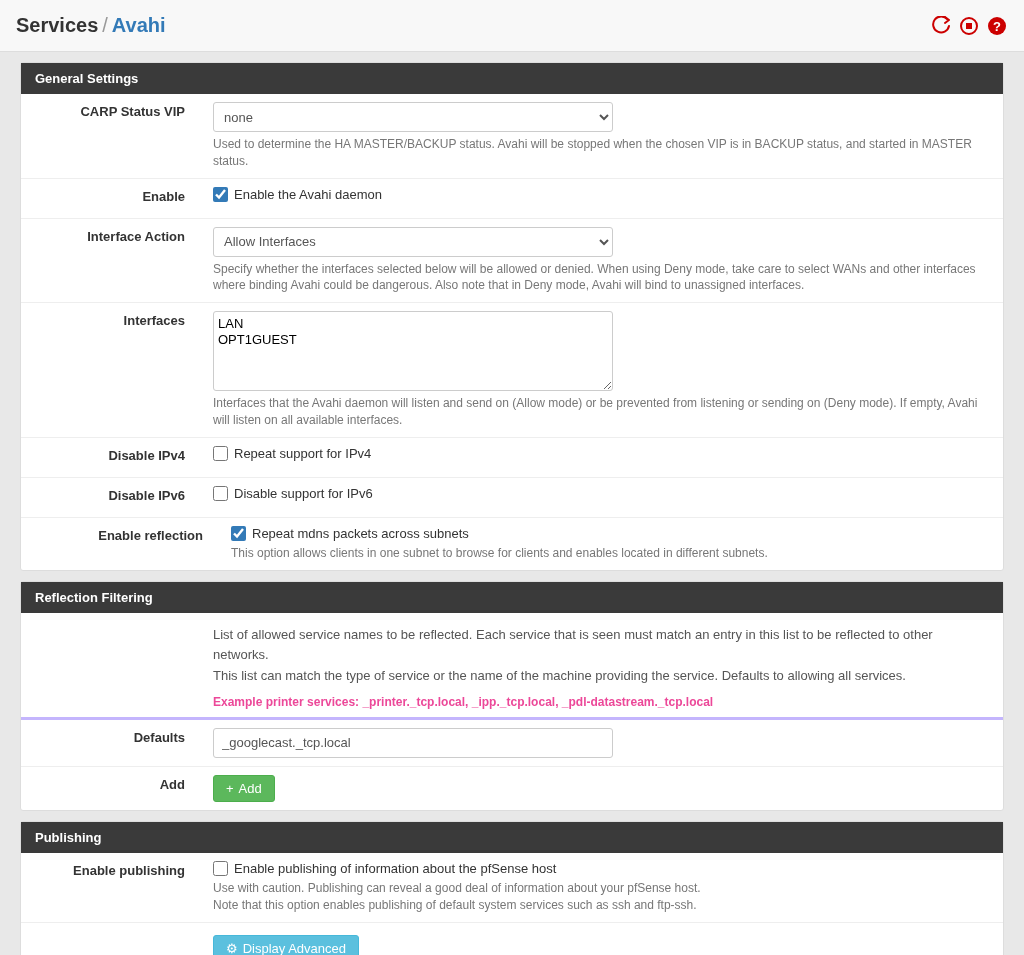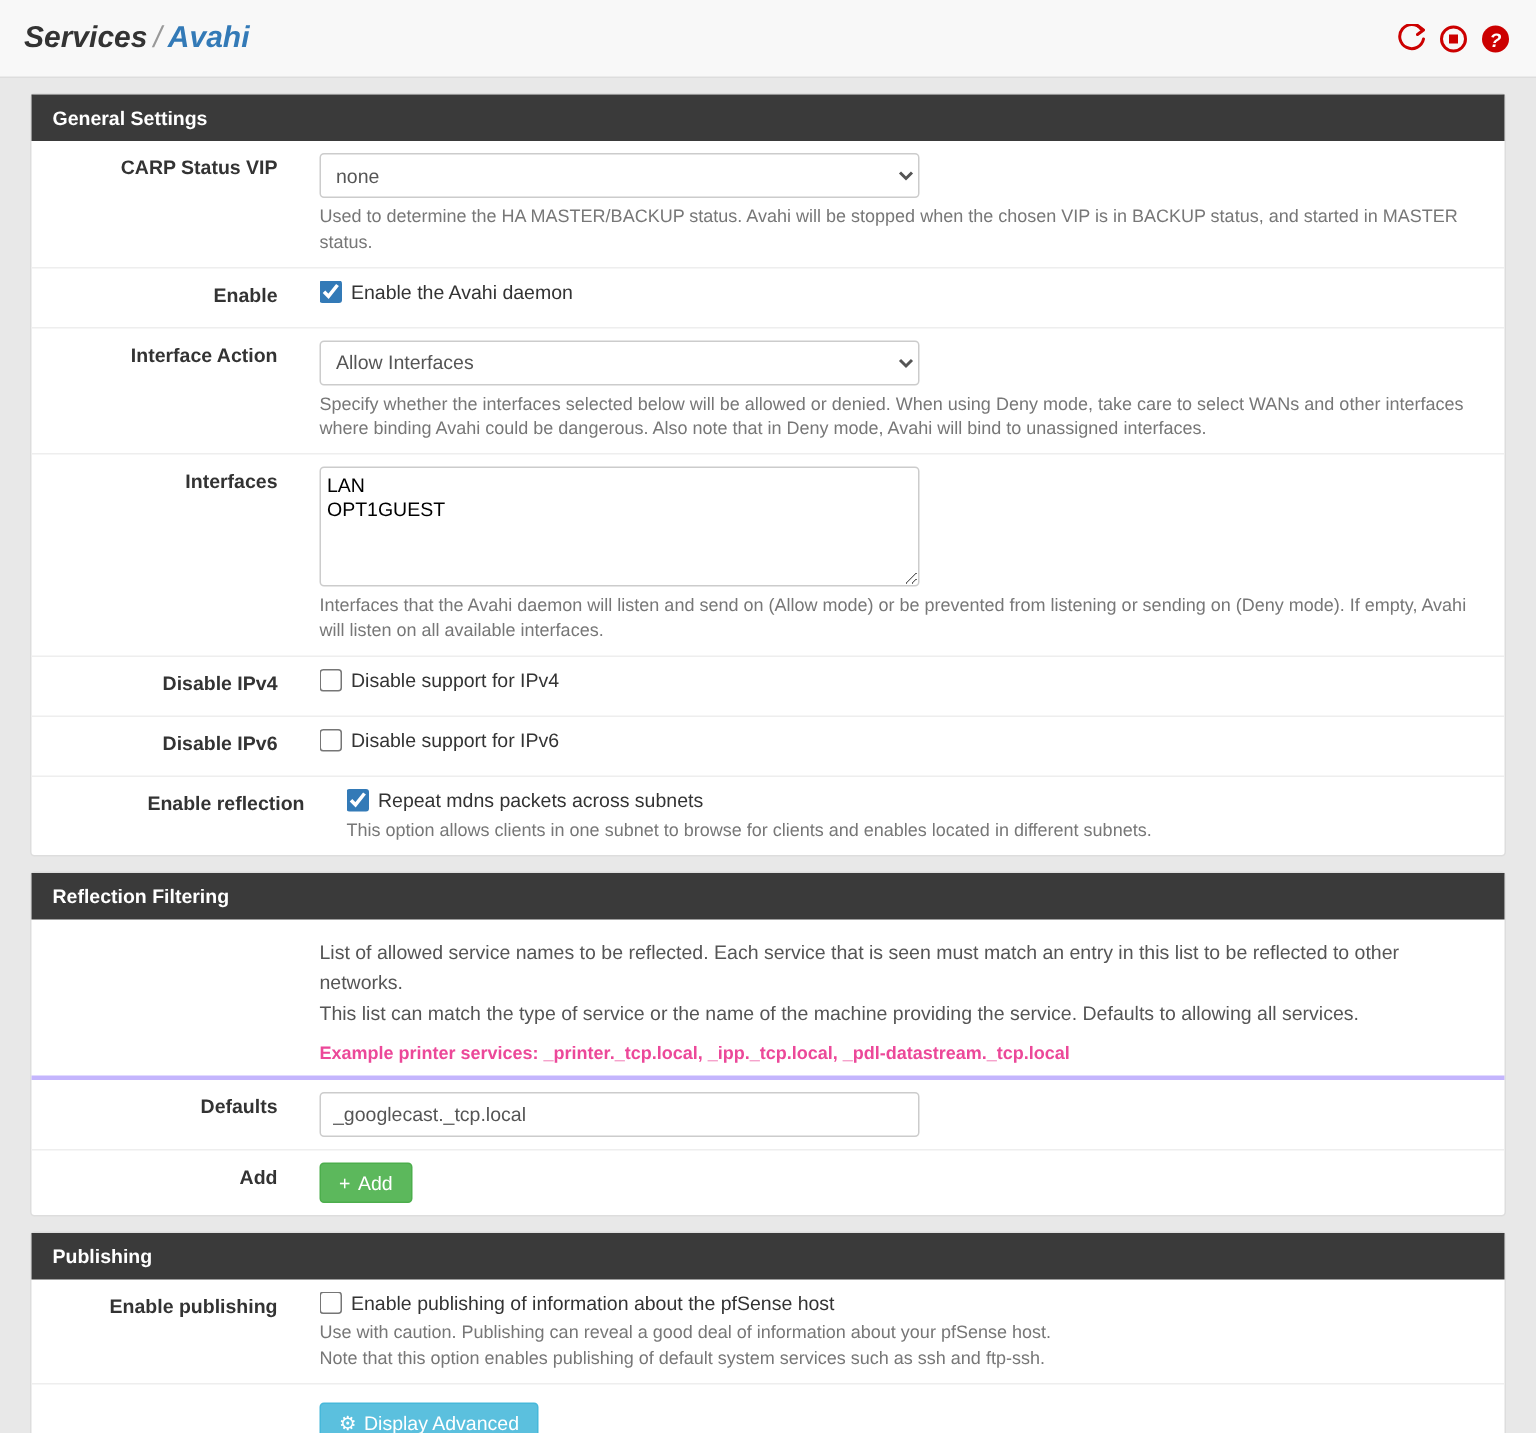--- a/index.html
+++ b/index.html
@@ -16,21 +16,20 @@
       min-height: 955px;
     }
     
     .header {
       background: #f8f8f8;
       border-bottom: 1px solid #ddd;
       padding: 10px 16px;
       display: flex;
       justify-content: space-between;
       height: 52px;
-      font-style: italic;
     }
     .breadcrumb {
       display: flex;
       align-items: center;
       gap: 4px;
       font-size: 20px;
       font-weight: 500;
     }
     .breadcrumb-services {
       color: #333;
@@ -273,21 +272,21 @@
           </div>
           <div class="help-text">Interfaces that the Avahi daemon will listen and send on (Allow mode) or be prevented from listening or sending on (Deny mode). If empty, Avahi will listen on all available interfaces.</div>
         </div>
       </div>
 
       <div class="form-row">
         <div class="form-label">Disable IPv4</div>
         <div class="form-control-wrap">
           <div class="checkbox-row">
             <input type="checkbox" id="disable-ipv4" style="">
-            <label for="disable-ipv4">Disable support for IPv4</label>
+            <label for="disable-ipv4">Repeat support for IPv4</label>
           </div>
         </div>
       </div>
 
       <div class="form-row">
         <div class="form-label">Disable IPv6</div>
         <div class="form-control-wrap">
           <div class="checkbox-row">
             <input type="checkbox" id="disable-ipv6" style="">
             <label for="disable-ipv6">Disable support for IPv6</label>

